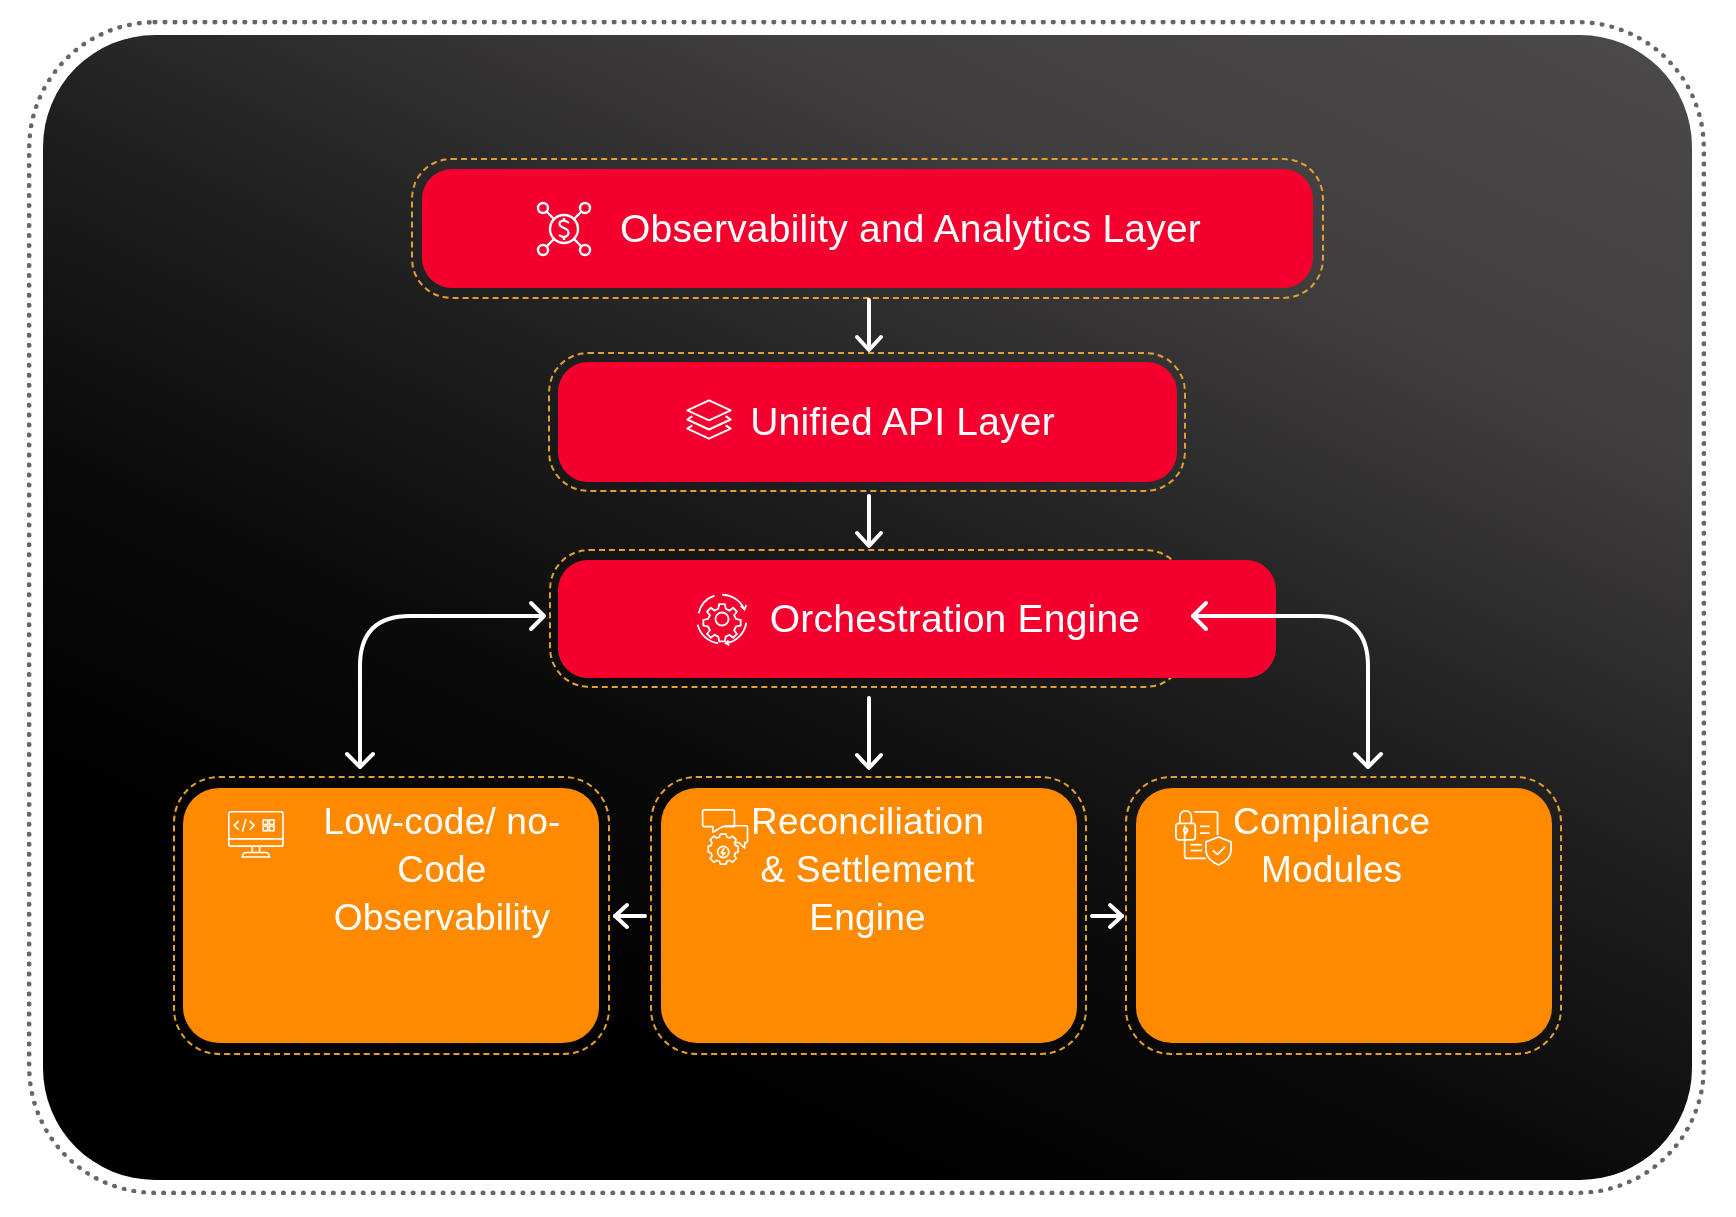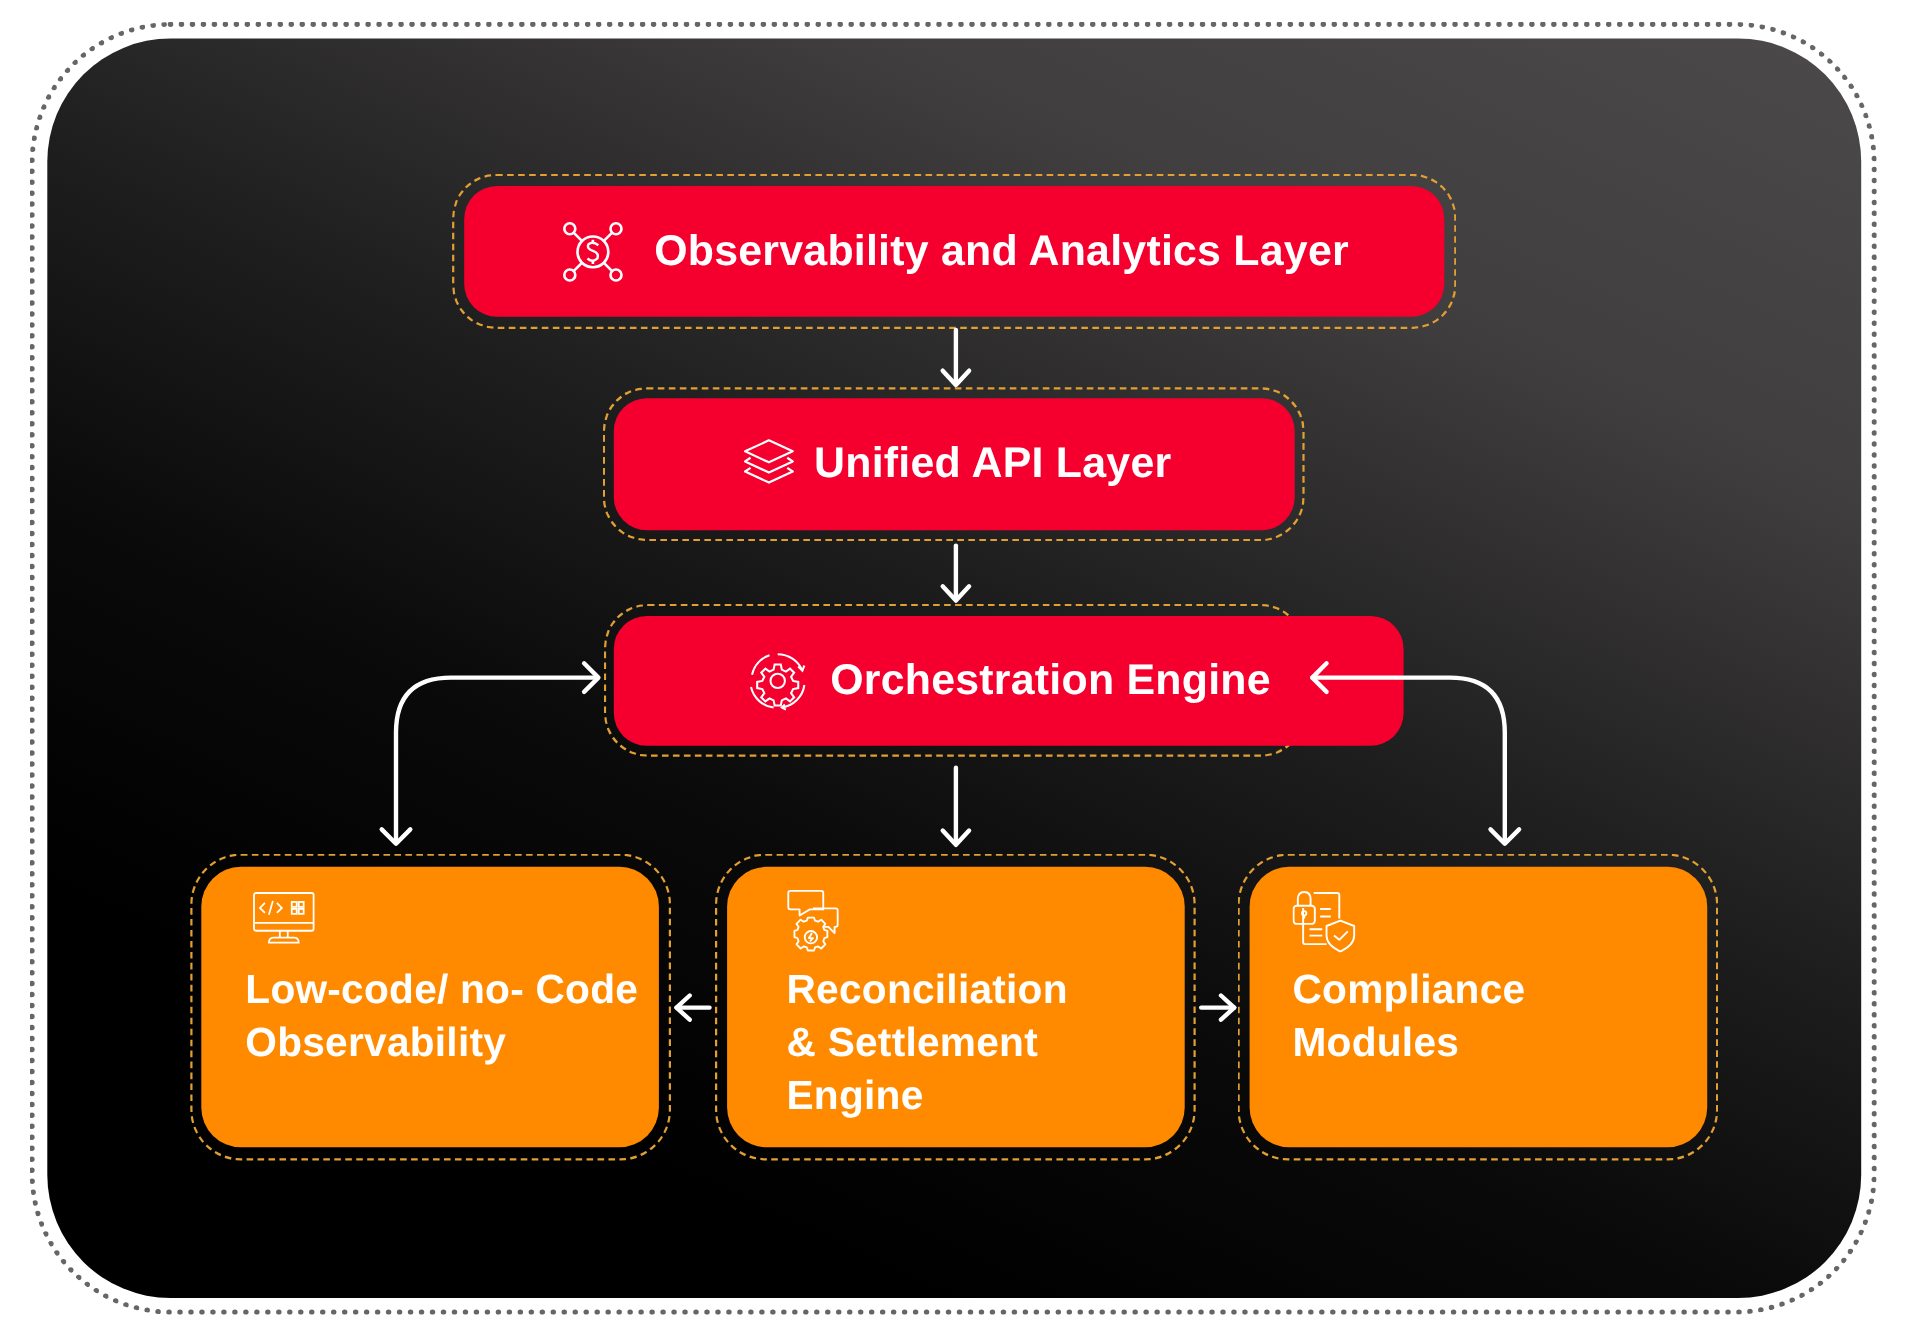--- a/index.html
+++ b/index.html
@@ -15,33 +15,33 @@
     border-radius: 112px;
     background: linear-gradient(205deg, #4b494a 0%, #403e3f 22%, #1f1e1e 45%, #0a0a0a 62%, #000000 80%);
     overflow: hidden;
   }
 
   .node-wrap {
     position: absolute;
     border: 2px dashed #e3a032;
   }
   .node {
-    position: absolute; color: #ffffff; font-weight: 700;
-    display: flex; align-items: center;
+    position: absolute; color: #ffffff; font-weight: 400;
+    display: flex; align-items: center; text-align: center;
   }
   .red { background: #f5002e; }
   .orange { background: #ff8a00; }
 
   .node .label { white-space: nowrap; letter-spacing: 0.2px; }
 
   .top-node { justify-content: center; }
   .top-node .label { font-size: 39px; }
   .top-node .icon { width: 60px; height: 60px; margin-right: 26px; flex: 0 0 auto; }
 
-  .bottom-node { flex-direction: column; align-items: flex-start; justify-content: flex-start; }
+  .bottom-node { align-items: flex-start; justify-content: flex-start; }
   .bottom-node .icon { width: 62px; height: 62px; margin-top: 22px; }
   .bottom-node .label {
     font-size: 37px; line-height: 48px; white-space: normal; margin-top: 10px;
   }
   .bottom-node .label span { display: block; }
 
   svg.arrows { position: absolute; left: 0; top: 0; width: 1736px; height: 1217px; pointer-events: none; }
 </style>
 </head>
 <body>
@@ -109,21 +109,21 @@
     <rect x="39" y="18" width="5" height="5"></rect>
       <rect x="46" y="18" width="5" height="5"></rect>
   </svg>
   <div class="label">
     <span>Low-code/ no- Code</span>
     <span>Observability</span>
   </div>
 </div>
 
 <div class="node-wrap" style="left:650px; top:776px; width:437px; height:279px; border-radius:46px;"></div>
-<div class="node orange bottom-node" style="left:661px; top:788px; width:416px; height:255px; border-radius:36px; padding-left:54px;">
+<div class="node orange bottom-node" style="left:661px; top:788px; width:416px; height:255px; border-radius:36px; padding-left:40px;">
   <svg class="icon" viewBox="0 0 52 62" fill="none" stroke="#fff" stroke-width="1.8" stroke-linejoin="round" style="width:50px;height:58px;margin-top:20px;">
     <path d="M3 2 H33 Q35 2 35 4 V20 H22 L12 26 V20 H3 Q1 20 1 18 V4 Q1 2 3 2 Z" transform="translate(0,0)"></path>
     <path d="M25 19 H47 Q49 19 49 21 V35 Q49 37 47 37 H46 V43 L40 37 H36"></path>
     <path d="M22 33 h6 l1 3 l3 1 l3-2 l4 4 l-2 3 l1 3 l3 1 v6 l-3 1 l-1 3 l2 3 l-4 4 l-3-2 l-3 1 l-1 3 h-6 l-1-3 l-3-1 l-3 2 l-4-4 l2-3 l-1-3 l-3-1 v-6 l3-1 l1-3 l-2-3 l4-4 l3 2 l3-1 z" transform="translate(-2,-5) scale(1)"></path>
     <circle cx="23" cy="47" r="6"></circle>
     <path d="M24 43 L21 48 H25 L22 51"></path>
   </svg>
   <div class="label">
     <span>Reconciliation</span>
     <span>&amp; Settlement</span>

